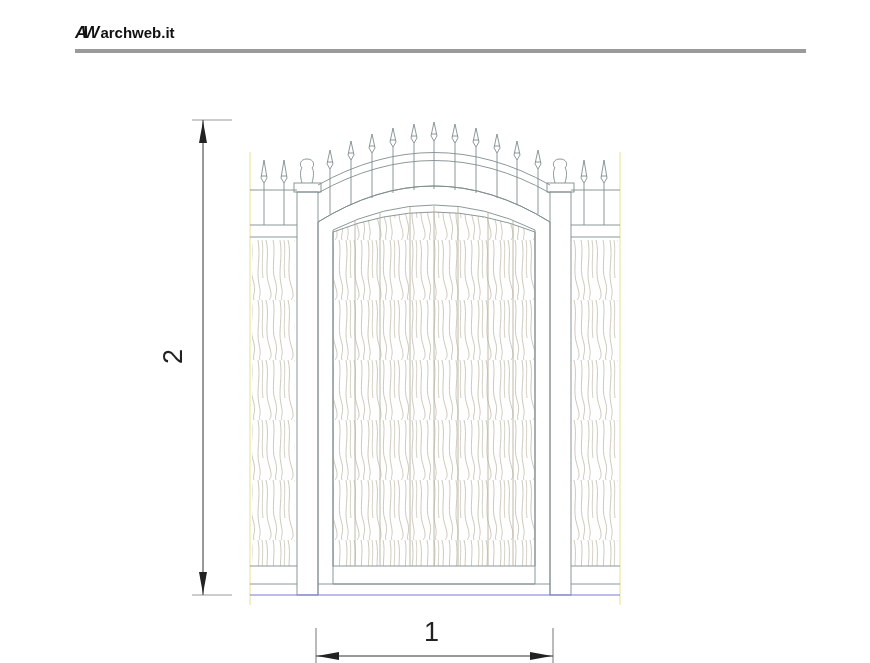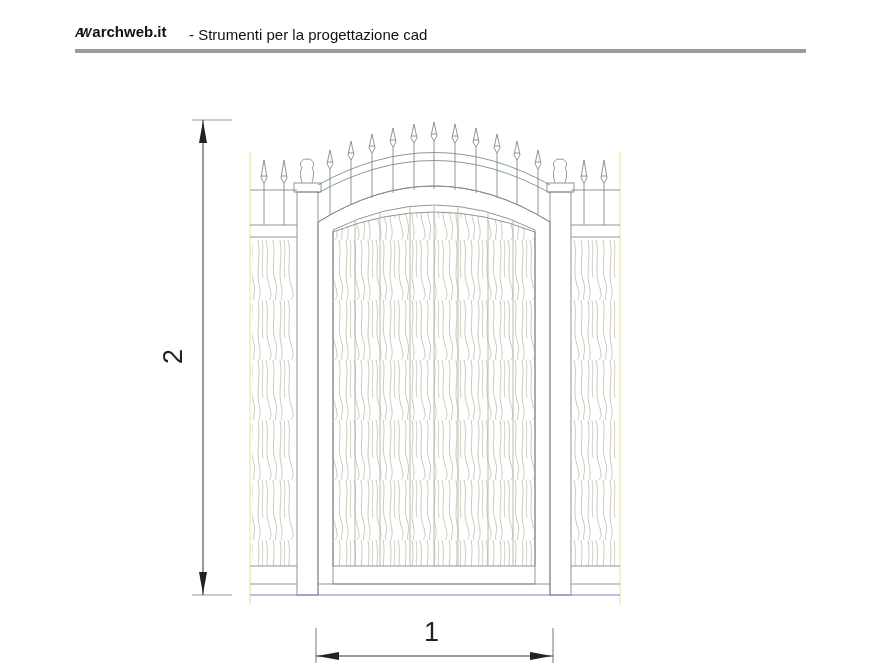--- a/index.html
+++ b/index.html
@@ -1,37 +1,36 @@
 <!DOCTYPE html>
 <html><head>
 <meta charset="utf-8">
 <style>
   html, body { margin:0; padding:0; background:#ffffff; }
   body { width:870px; height:663px; position:relative; overflow:hidden; font-family:"Liberation Sans", sans-serif; }
   .header { position:absolute; left:0; top:0; width:870px; height:60px; }
   .logo { position:absolute; left:75px; top:23px; display:flex; align-items:baseline; }
-  .logo-mark { font-size:12px; font-weight:bold; font-style:italic; letter-spacing:-3px; color:#111; margin-right:4px; }
+  .logo-mark { font-size:17px; font-weight:bold; font-style:italic; letter-spacing:-3px; color:#111; margin-right:4px; }
   .logo-site { font-size:15px; font-weight:bold; color:#111;text-align:right; }
   .subtitle { position:absolute; left:189px; top:26px; font-size:15px; color:#111; }
   .title { position:absolute; left:563px; top:12px; font-size:30px; color:#111; }
   .rule { position:absolute; left:75px; top:49px; width:731px; height:4px; background:#9a9a9a; }
   svg.drawing { position:absolute; left:0; top:0; }
   .dimlabel { position:absolute; font-size:27px; color:#222; }
   .dim-v { left:166px; top:341px; transform:rotate(-90deg); transform-origin:center; }
   .dim-h { left:424px; top:617px; }
 </style>
 </head>
 <body>
 
 <div class="header">
   <div class="logo">
     <span class="logo-mark">AW</span>
     <span class="logo-site">archweb.it</span>
   </div>
-  <div class="subtitle">- Strumenti per la progettazione cad</div>
   <div class="rule"></div>
 </div>
 
 <svg class="drawing" width="870" height="663" viewBox="0 0 870 663">
   <defs>
     <pattern id="grain" width="22" height="60" patternUnits="userSpaceOnUse">
       <path d="M2 0 C6 15 0 30 5 45 S4 58 6 60" stroke="#b9b2a0" stroke-width="0.7" fill="none"></path>
       <path d="M9 0 C12 12 7 28 11 40 S10 55 12 60" stroke="#b9b2a0" stroke-width="0.7" fill="none"></path>
       <path d="M16 0 C19 18 14 30 17 44 S16 55 18 60" stroke="#b9b2a0" stroke-width="0.7" fill="none"></path>
       <path d="M20 0 C22 10 19 25 21 38" stroke="#b9b2a0" stroke-width="0.6" fill="none"></path>

